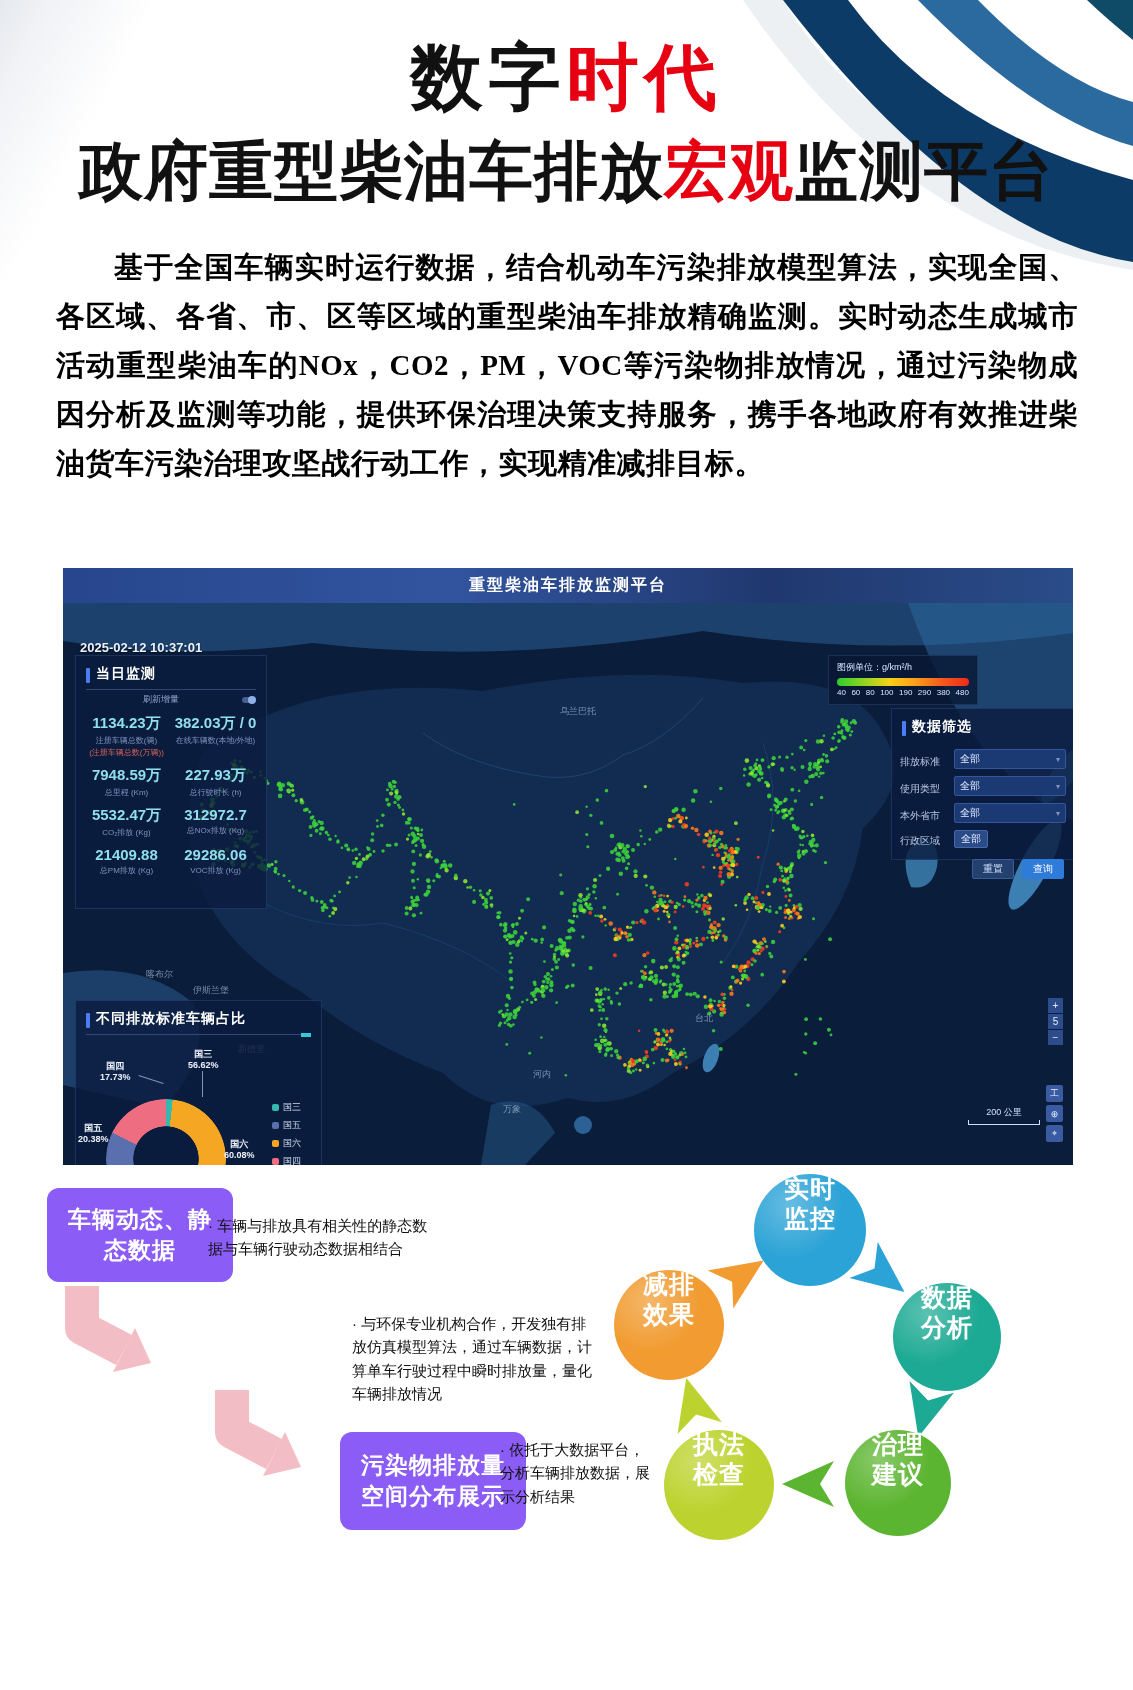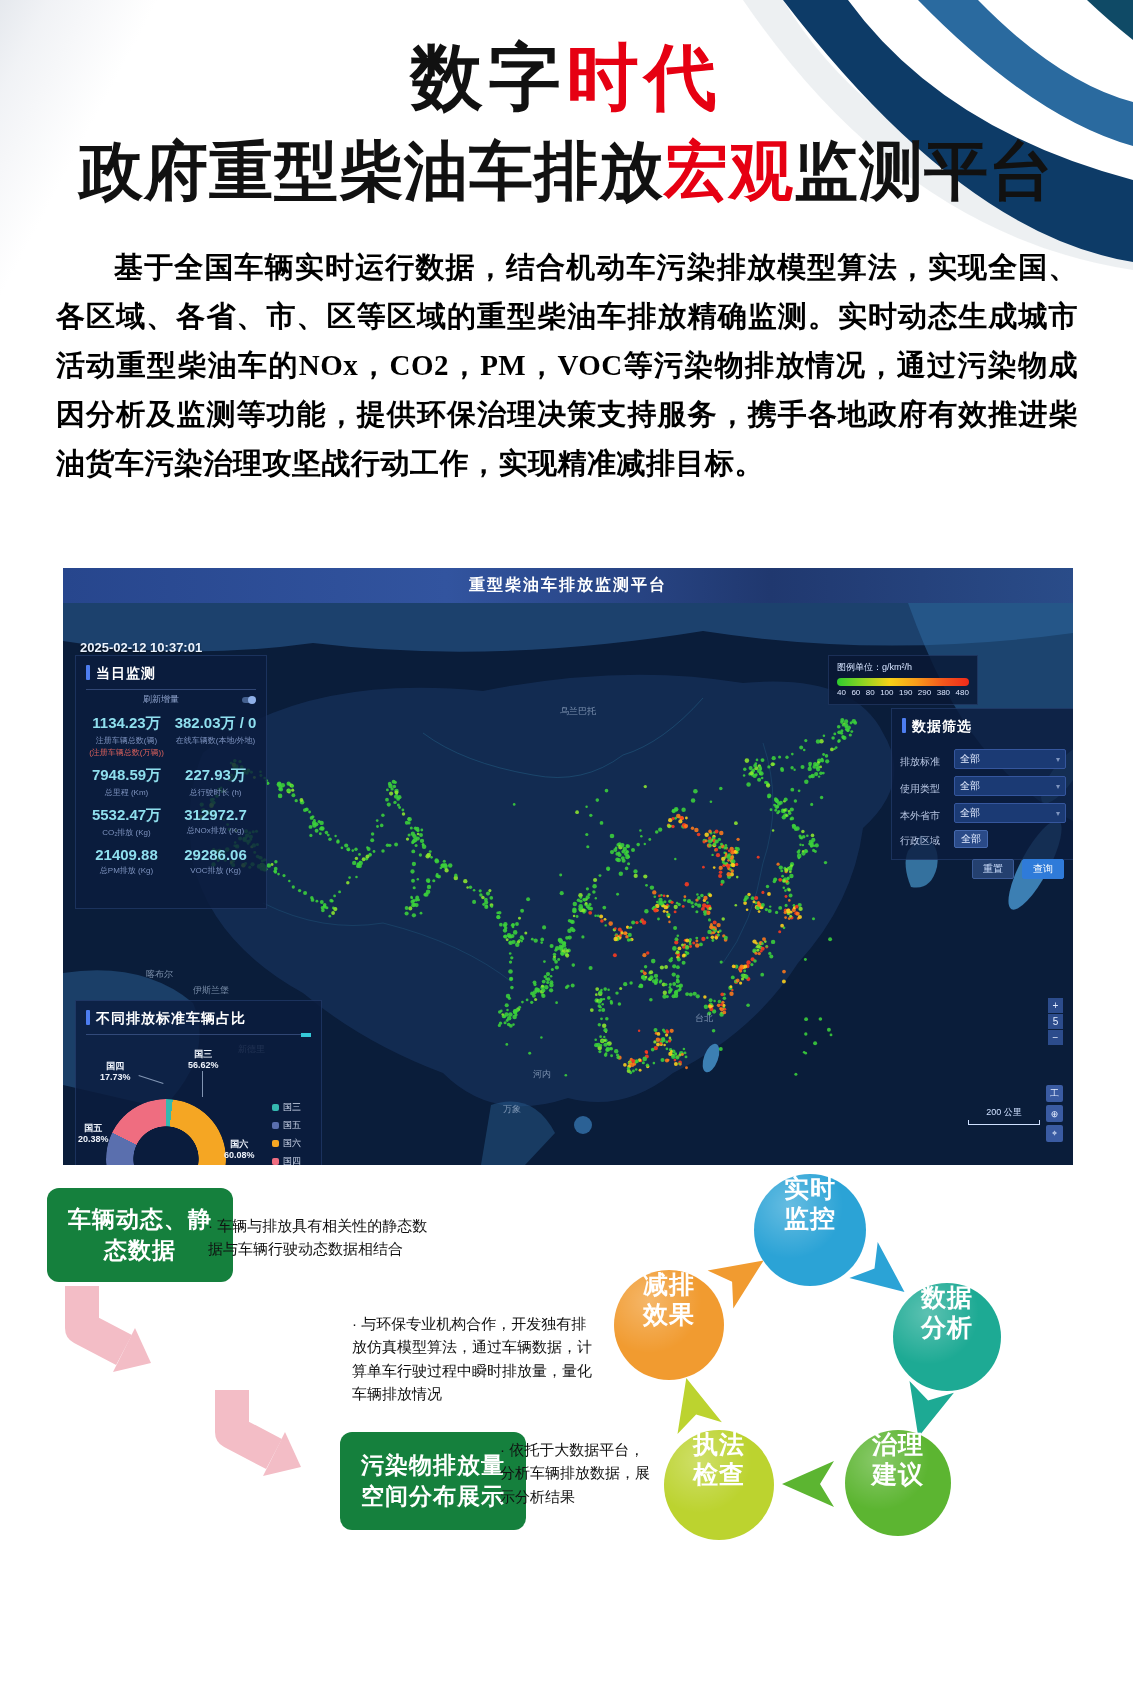--- a/index.html
+++ b/index.html
@@ -24,21 +24,21 @@
     background:#0a1d3a;overflow:hidden;}
   .dash-header{position:absolute;left:0;top:0;width:100%;height:35px;
     background:linear-gradient(90deg,#27468d 0%,#32549f 38%,#20386f 70%,#2a4c89 100%);
     display:flex;align-items:center;justify-content:center;}
   .dash-title{color:#fff;font-size:16px;font-weight:bold;letter-spacing:2px;}
   .map-wrap{position:absolute;left:0;top:35px;width:1010px;height:562px;}
   .map-labels span{position:absolute;font-size:9px;color:#a9bdd8;opacity:.7;white-space:nowrap;}
   .timestamp{position:absolute;left:17px;top:72px;color:#eaf3ff;font-size:13px;font-weight:bold;
     text-shadow:0 1px 2px rgba(0,0,0,.6);}
   .panel{position:absolute;background:rgba(11,28,62,.82);border:1px solid rgba(90,130,210,.22);}
-  .panel-title-row{display:flex;align-items:flex-start;gap:6px;padding:9px 10px 4px 10px;}
+  .panel-title-row{display:flex;align-items:flex-end;gap:6px;padding:9px 10px 4px 10px;}
   .accent-bar{width:4px;height:15px;background:#4d7df0;border-radius:1px;}
   .panel-title{color:#fff;font-size:14px;font-weight:bold;letter-spacing:1px;}
   .subtab-row{display:flex;align-items:center;gap:6px;margin:2px 10px 4px 10px;
     border-top:1px solid rgba(120,150,220,.35);padding-top:3px;}
   .subtab-label{flex:1;text-align:center;font-size:9px;color:#8fa3cc;}
   .mini-toggle{width:14px;height:6px;border-radius:3px;background:#44608f;position:relative;}
   .mini-toggle:after{content:"";position:absolute;right:0;top:-1px;width:8px;height:8px;border-radius:50%;background:#8fb0e8;}
   .panel-today{left:12px;top:87px;width:190px;height:252px;}
   .stats{display:grid;grid-template-columns:1fr 1fr;gap:8px 4px;padding:4px 8px;}
   .stat{text-align:center;}
@@ -81,21 +81,21 @@
   .tool-btn{width:17px;height:17px;background:#3a5ba2;border-radius:2px;color:#e4edff;
     font-size:9px;display:flex;align-items:center;justify-content:center;}
   .zoomctl{position:absolute;left:985px;top:430px;display:flex;flex-direction:column;gap:1px;}
   .zoomctl div{width:15px;height:15px;background:#2c4c8c;color:#e4edff;font-size:10px;
     display:flex;align-items:center;justify-content:center;}
   .scalebar{position:absolute;left:905px;top:538px;width:72px;text-align:center;}
   .scalebar .txt{font-size:9px;color:#cfe0ff;}
   .scalebar .line{height:4px;border-left:1px solid #cfe0ff;border-right:1px solid #cfe0ff;
     border-bottom:1px solid #cfe0ff;margin-top:1px;}
   
-  .redbox{position:absolute;background:#15803d;border-radius:12px;color:#fff;font-weight:bold;
+  .redbox{position:absolute;background:#8b5cf6;border-radius:12px;color:#fff;font-weight:bold;
     display:flex;align-items:center;justify-content:center;text-align:center;
     font-size:23px;line-height:1.35;letter-spacing:1px;}
   .bullet{position:absolute;font-size:15px;color:#111;line-height:1.55;}
   .bullet:before{content:"· ";}
   .flow-svg{position:absolute;left:0;top:1160px;pointer-events:none;}
   .cycle{position:absolute;border-radius:50%;display:flex;justify-content:center;}
   .cycle span{display:block;width:60px;text-align:center;color:#fff;font-weight:bold;
     font-size:25px;line-height:1.18;letter-spacing:1px;}
 </style>
 </head>

